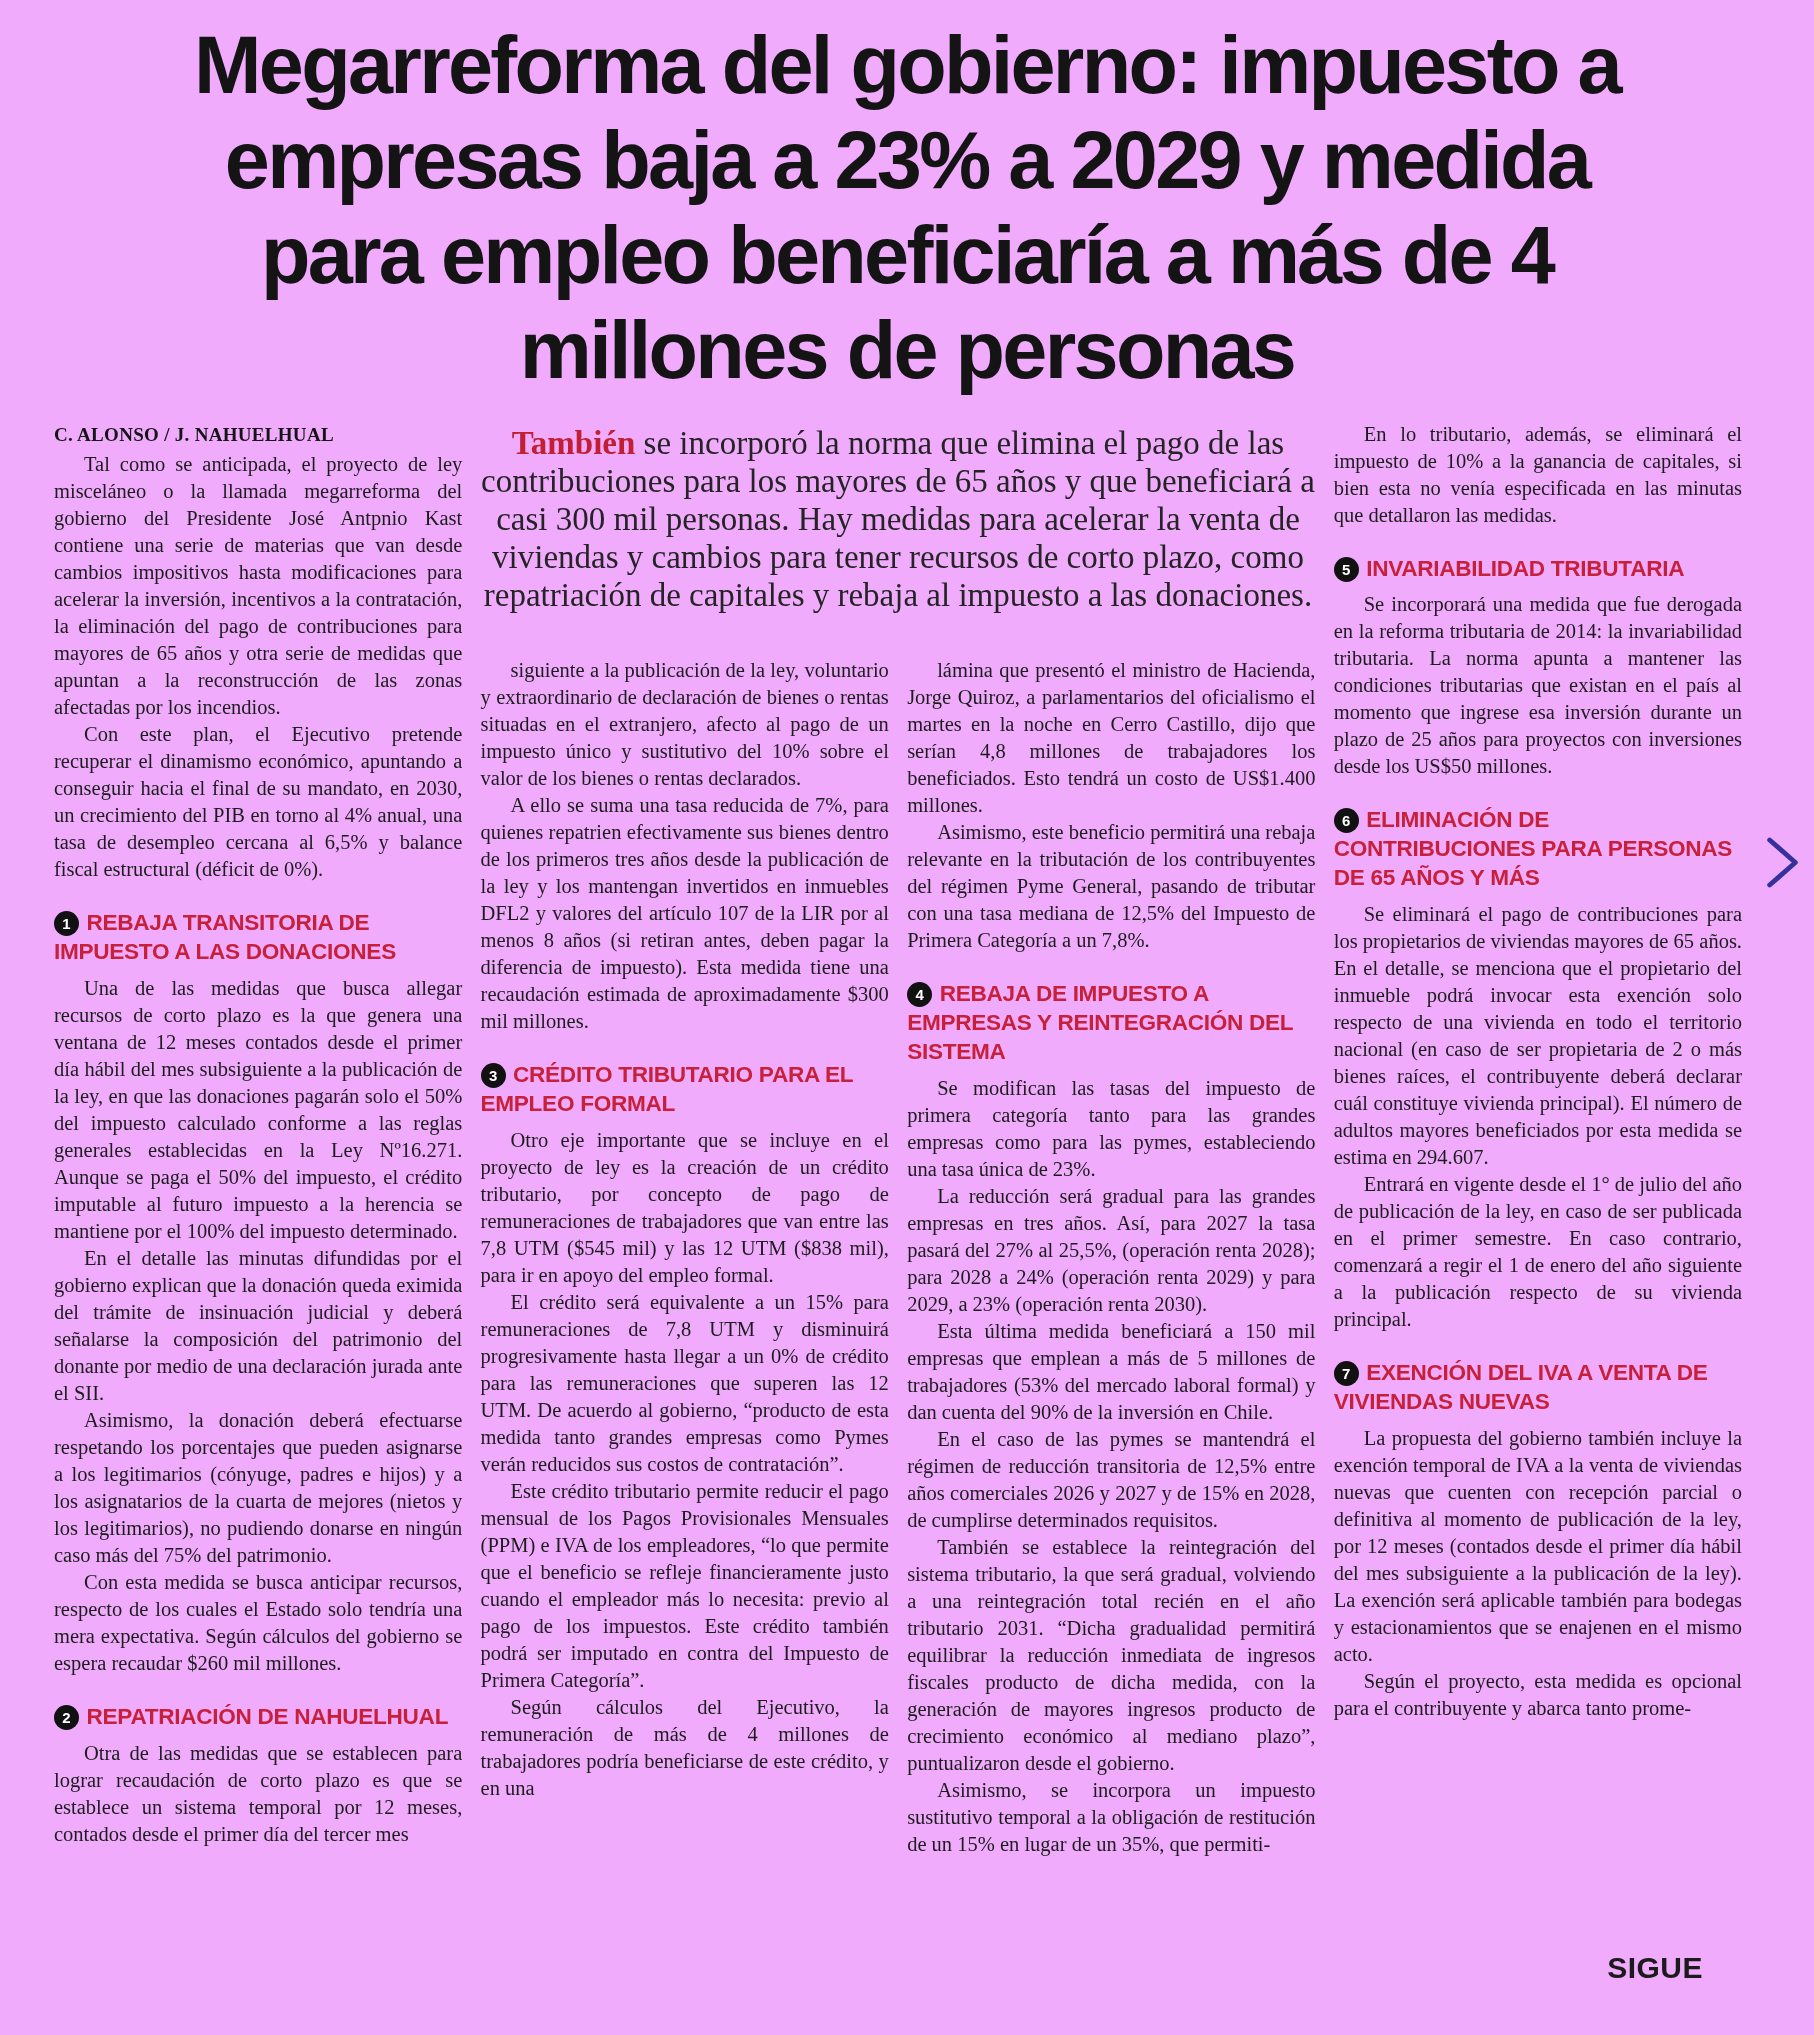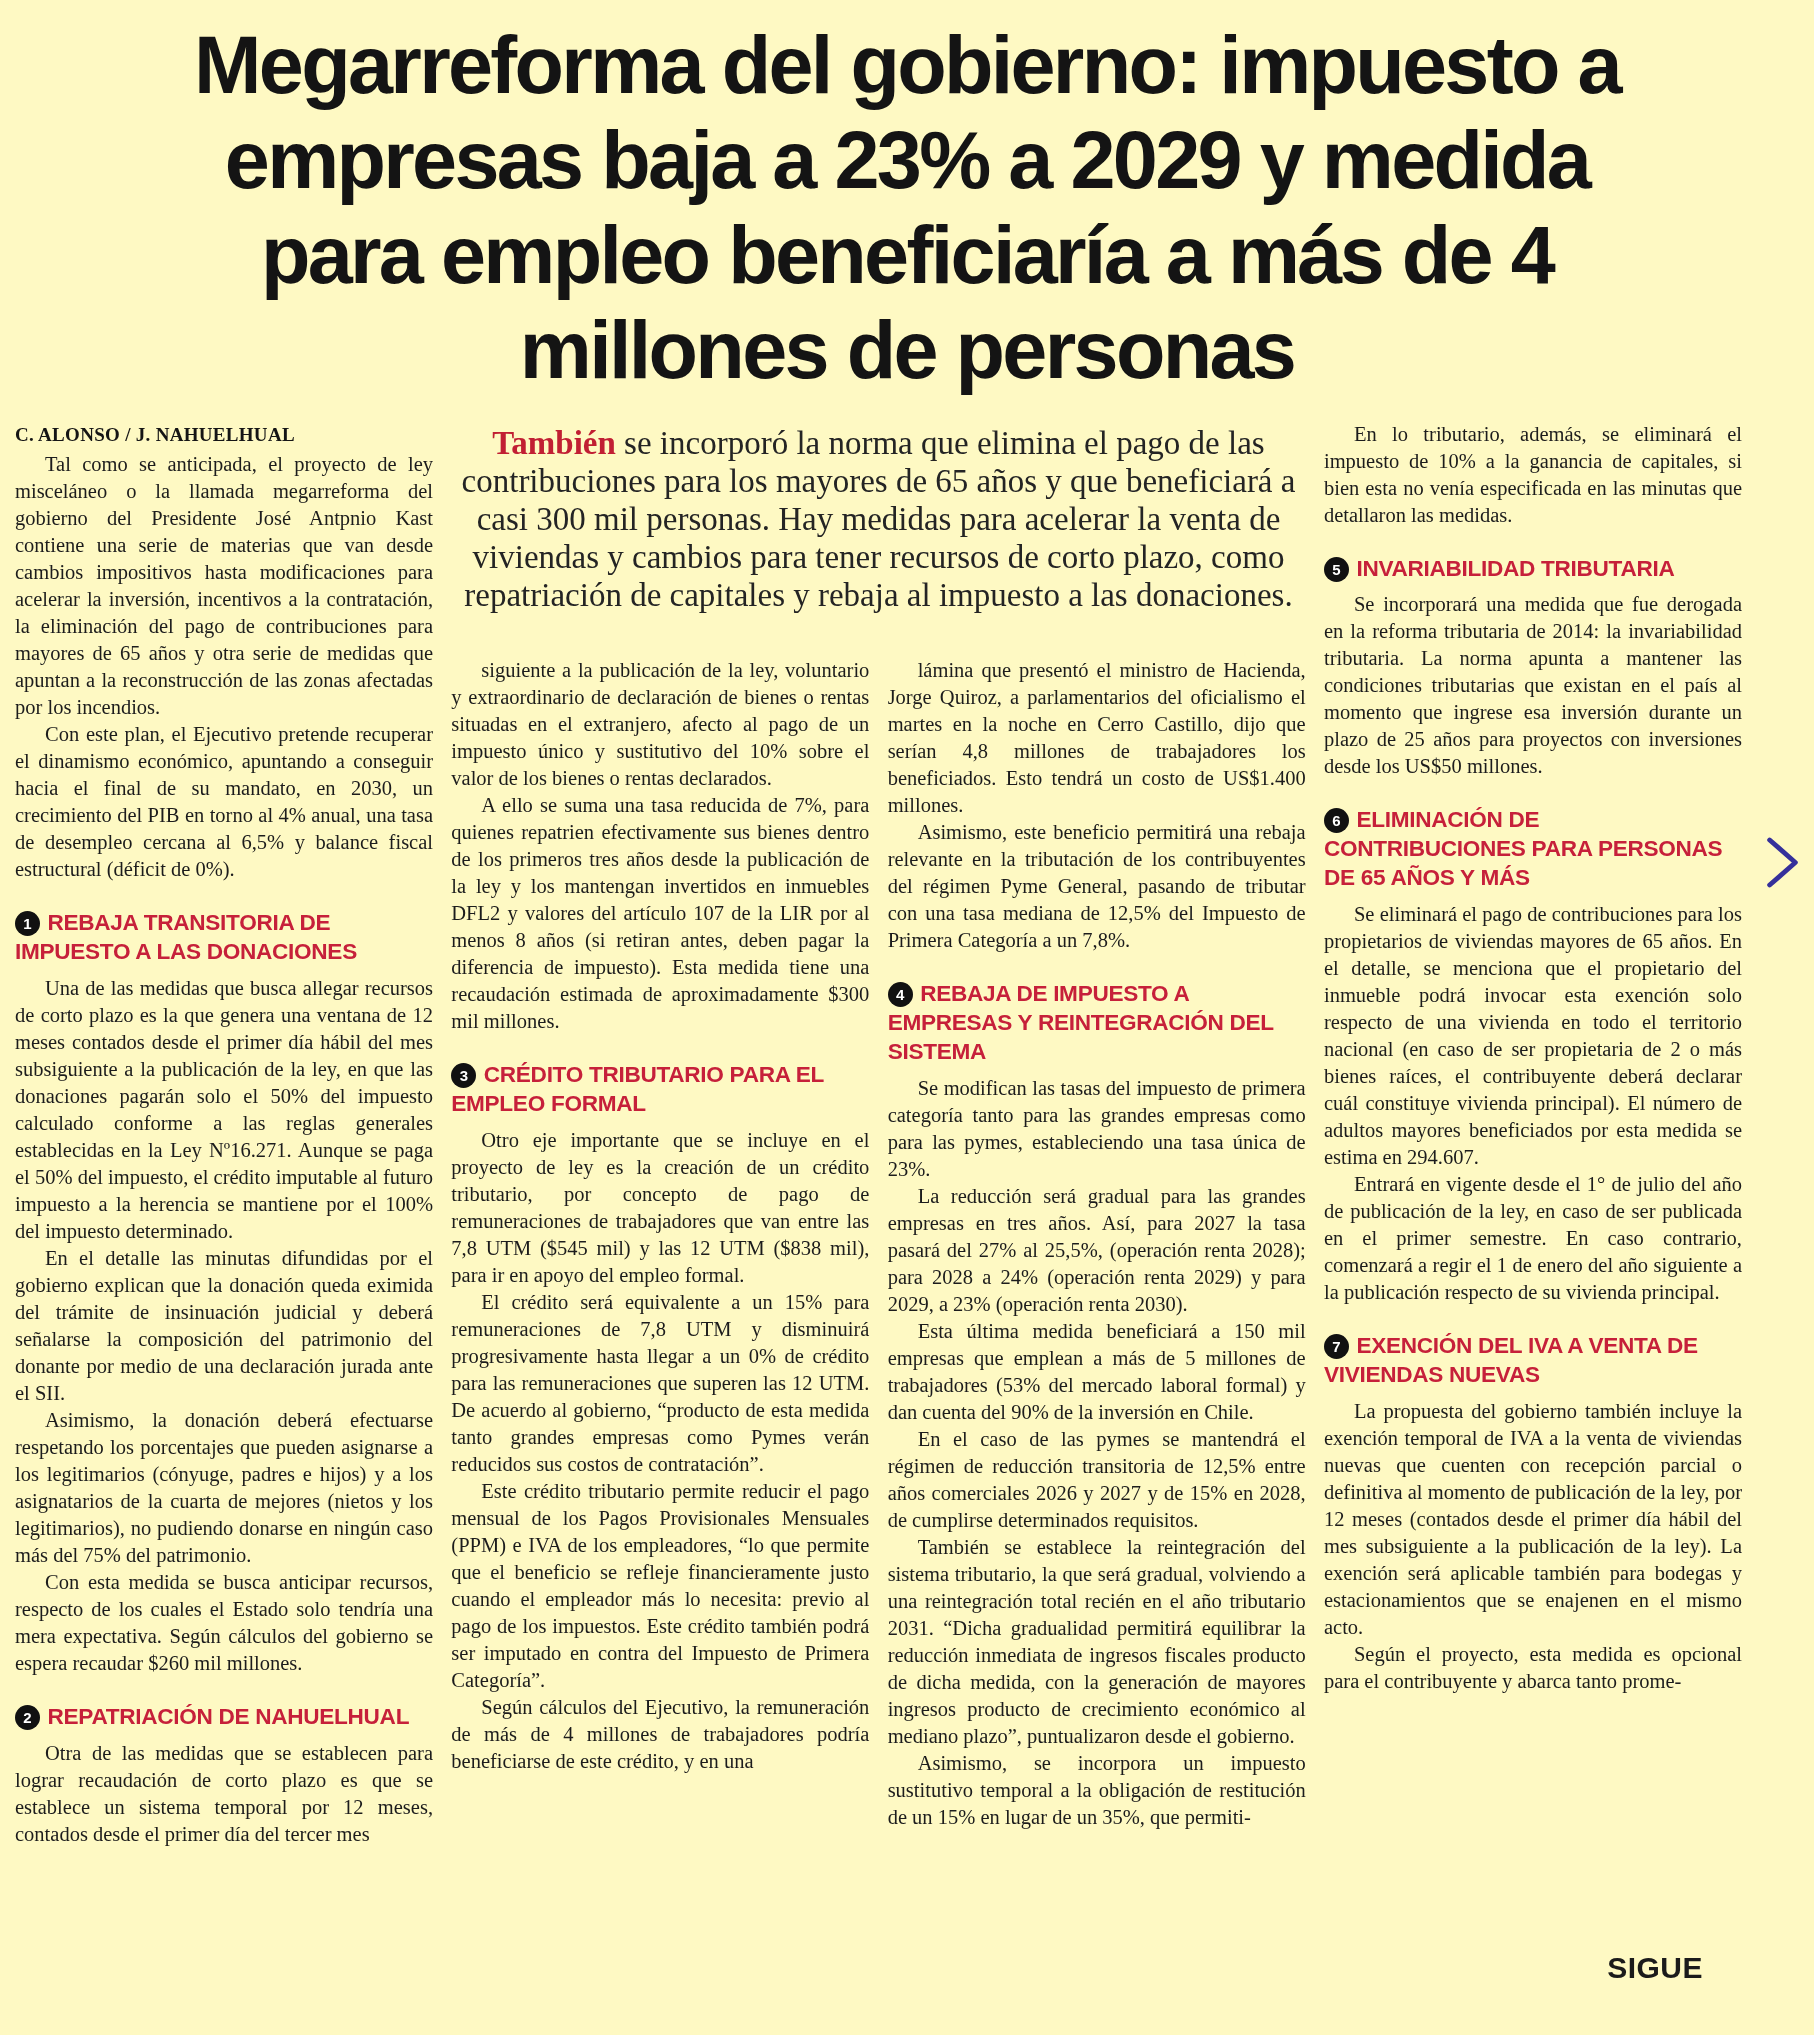--- a/index.html
+++ b/index.html
@@ -1,19 +1,19 @@
 <!DOCTYPE html>
 <html lang="es" style="font-size:8.6px"><head>
 <meta charset="utf-8">
 <style>
   html,body{margin:0;padding:0;background:#e9e9e6;}
   .page{
     position:relative;
     width:1814px;height:2035px;
-    background:#fef9c3;
+    background:#f0abfc;
     overflow:hidden;
     font-family:"Liberation Serif", serif;
     color:#1c1c1c;
   }
   
   .headline{
     margin:18.3px 21.6px 22.6px 21.6px;
     text-align:center;
     font-family:"Liberation Sans", sans-serif;
     font-weight:bold;
@@ -22,21 +22,22 @@
     letter-spacing:-2.7px;
     color:#141414;
   }
   .headline span{display:block;}
   
   .content{
     display:grid;
     grid-template-columns:repeat(4, 1fr);
     grid-template-rows:auto 1fr;
     column-gap:18.3px;
-    padding:0 72px 0 15px;
+    padding:0 72px 0 6px;
+    margin-left:48px;
   }
   .col{min-width:0;}
   .col-1{grid-column:1; grid-row:1/3;}
   .lead-block{grid-column:2/4; grid-row:1; margin-bottom:43px;}
   .col-2{grid-column:2; grid-row:2;}
   .col-3{grid-column:3; grid-row:2;}
   .col-4{grid-column:4; grid-row:1/3;}
   
   .byline{
     font-family:"Liberation Serif", serif;

